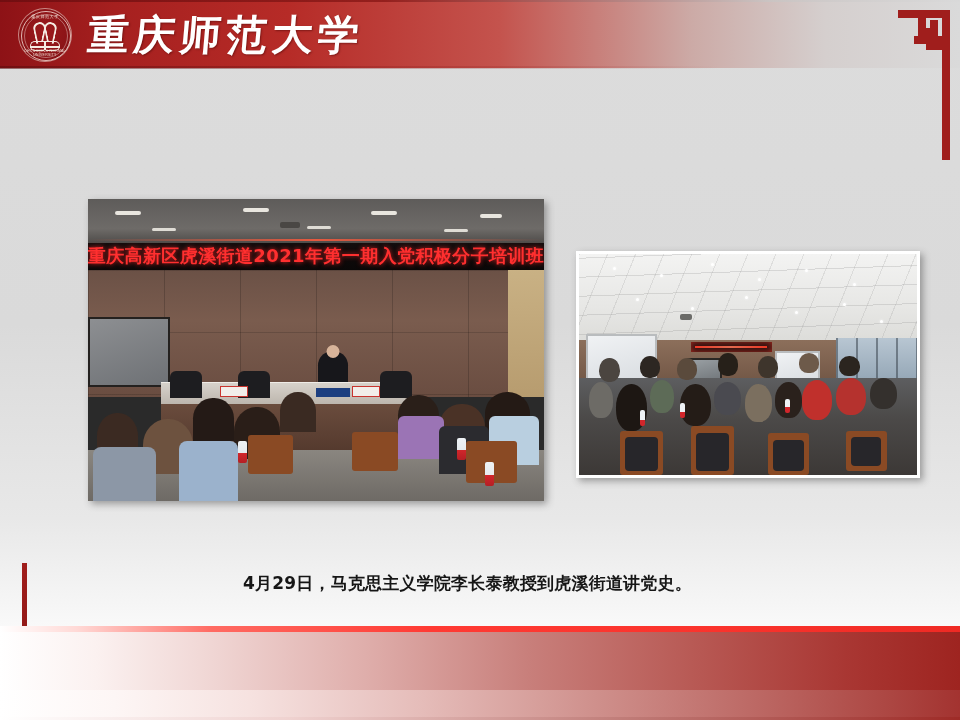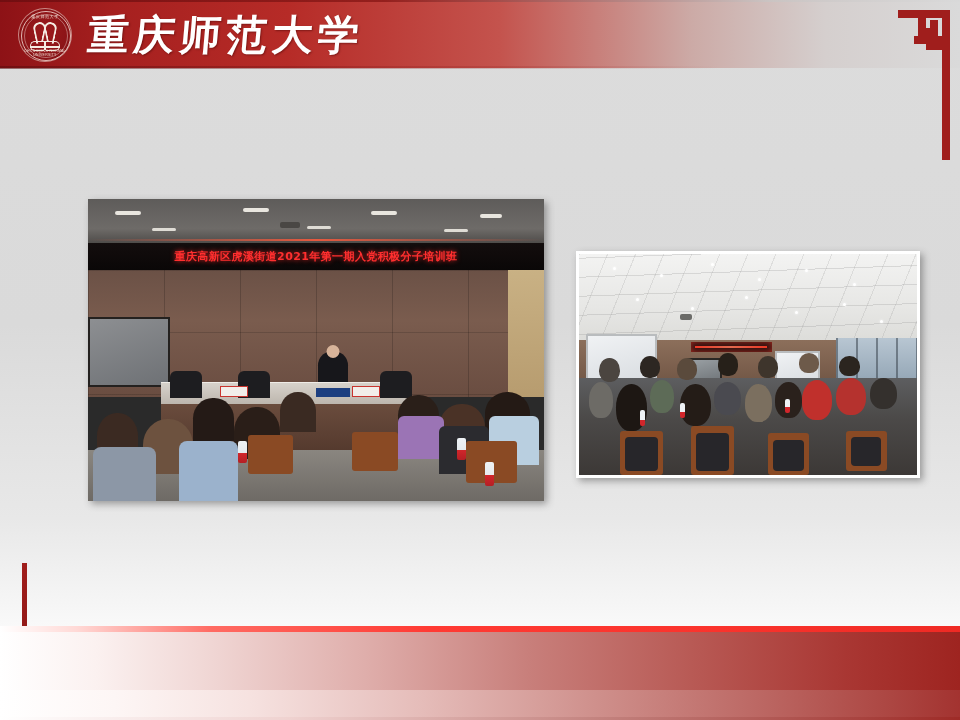--- a/index.html
+++ b/index.html
@@ -60,21 +60,21 @@
     box-shadow:3px 3px 7px rgba(60,60,60,.45);}
   .photo-1{left:88px;top:199px;width:456px;height:302px;}
   .photo-2{left:576px;top:251px;width:338px;height:221px;border:3px solid #ffffff;}
 
   
   .p1-ceiling{position:absolute;left:0;top:0;width:100%;height:22%;
     background:linear-gradient(180deg,#5e5c5a 0%,#6e6b68 45%,#3b3937 80%,#1a1917 100%);}
   .p1-banner{position:absolute;left:0;top:14.5%;width:100%;height:9%;
     background:linear-gradient(180deg,#130d0d 0%,#0a0707 100%);
     display:flex;align-items:center;justify-content:center;}
-  .p1-banner span{color:#ff2f2f;font-size:11px;font-weight:700;letter-spacing:.4px;
+  .p1-banner span{color:#ff2f2f;font-size:18px;font-weight:700;letter-spacing:.4px;
     text-shadow:0 0 5px rgba(255,40,40,.85);font-family:"DejaVu Sans",sans-serif;white-space:nowrap;}
   .p1-glow{position:absolute;left:0;top:13.3%;width:100%;height:2px;
     background:linear-gradient(90deg,rgba(255,60,40,0),rgba(255,90,60,.85),rgba(255,60,40,0));}
   .p1-wall{position:absolute;left:0;top:23.5%;width:100%;height:42%;
     background:
       repeating-linear-gradient(90deg,rgba(0,0,0,.18) 0 1px,transparent 1px 76px),
       repeating-linear-gradient(180deg,rgba(0,0,0,.15) 0 1px,transparent 1px 62px),
       linear-gradient(180deg,#6b5146 0%,#7a5c4e 40%,#6a4d41 100%);}
   .p1-wall-r{position:absolute;right:0;top:23.5%;width:8%;height:42%;
     background:linear-gradient(180deg,#c9b184,#b79c6f);}
@@ -275,20 +275,21 @@
     <div class="p2-chair" style="left:56%;bottom:0;width:12%;height:19%;"></div>
     <div class="p2-chairseat" style="left:57.5%;bottom:2%;width:9%;height:14%;"></div>
     <div class="p2-chair" style="left:79%;bottom:2%;width:12%;height:18%;"></div>
     <div class="p2-chairseat" style="left:80.5%;bottom:4%;width:9%;height:13%;"></div>
     <div style="position:absolute;left:18%;bottom:22%;width:5px;height:16px;border-radius:2px;background:linear-gradient(180deg,#eef2f5 60%,#d1262b 60%);"></div>
     <div style="position:absolute;left:30%;bottom:26%;width:5px;height:15px;border-radius:2px;background:linear-gradient(180deg,#eef2f5 60%,#d1262b 60%);"></div>
     <div style="position:absolute;left:61%;bottom:28%;width:5px;height:14px;border-radius:2px;background:linear-gradient(180deg,#eef2f5 60%,#d1262b 60%);"></div>
   </div>
 
   <div class="cap-rule"></div>
+  <div class="caption">4月29日，马克思主义学院李长泰教授到虎溪街道讲党史。</div>
 
   <svg class="corner-bl" viewBox="0 0 120 165">
     <g fill="#a01e1c">
       <rect x="12" y="112" width="8" height="26"></rect>
       <rect x="12" y="120" width="26" height="8"></rect>
       <rect x="30" y="120" width="8" height="20"></rect>
       <rect x="8" y="132" width="8" height="22"></rect>
       <rect x="8" y="146" width="26" height="8"></rect>
       <rect x="26" y="128" width="8" height="26"></rect>
       <rect x="20" y="134" width="22" height="8"></rect>

